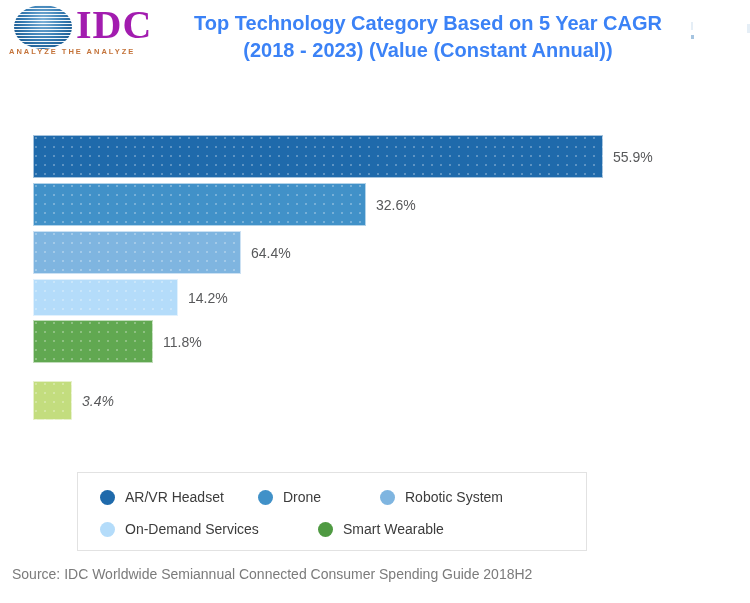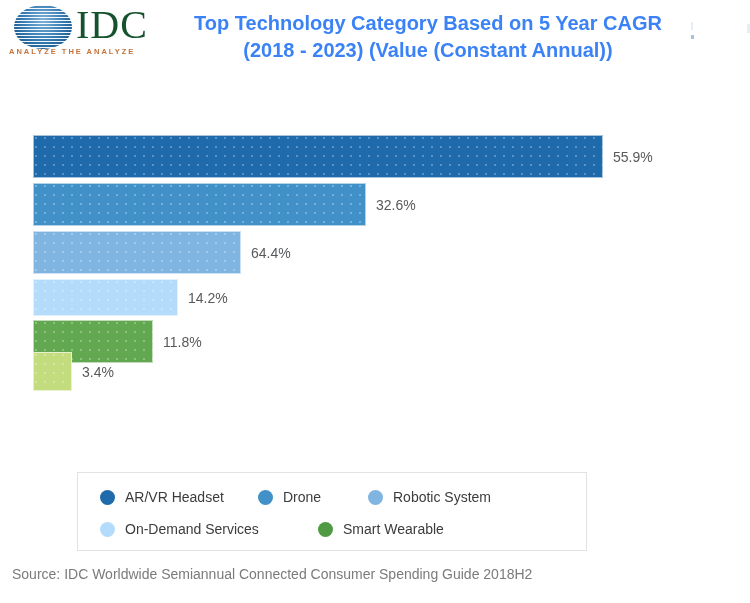--- a/index.html
+++ b/index.html
@@ -43,23 +43,23 @@
         rgba(255,255,255,0) 1px,
         rgba(255,255,255,0) 3px
       ),
       radial-gradient(circle at 50% 35%, #7fb2d8 0%, #3a7fb5 45%, #1a5a90 80%, #14456f 100%);
   }
   #logo-idc {
     position: absolute;
     left: 70px; top: -2px;
     font-family: "Liberation Serif", serif;
     font-size: 40px;
-    font-weight: 400;
+    font-weight: 700;
     letter-spacing: 1px;
-    color: #14532d;
+    color: #a21caf;
     line-height: 44px;
   }
   #logo-tagline {
     position: absolute;
     left: 3px; top: 42px;
     font-size: 7.5px;
     letter-spacing: 2.0px;
     font-weight: bold;
     color: #c4733a;
     white-space: nowrap;
@@ -198,37 +198,37 @@
       <div class="bar-label" style="left: 218px;">64.4%</div>
     </div>
     <div class="bar-row" style="top: 159px; height: 37px; width: 700px;">
       <div class="bar" title="On-Demand Services 14.2%" style="width: 145px; background-color: rgb(180, 220, 250);"></div>
       <div class="bar-label" style="left: 155px;">14.2%</div>
     </div>
     <div class="bar-row" style="top: 200px; height: 43px; width: 700px;">
       <div class="bar" title="Smart Wearable 11.8%" style="width: 120px; background-color: rgb(97, 168, 81);"></div>
       <div class="bar-label" style="left: 130px;">11.8%</div>
     </div>
-    <div class="bar-row" style="top: 232px; height: 39px; width: 700px;">
+    <div class="bar-row" style="top: 261px; height: 39px; width: 700px; font-style: italic;">
       <div class="bar" title="Others 3.4%" style="width: 39px; background-color: rgb(195, 221, 126);"></div>
       <div class="bar-label" style="left: 49px;">3.4%</div>
     </div>
   </div>
 
 <div id="legend">
     <div class="legend-row" style="top: 8px;">
       <div class="legend-item" style="left: 22px;">
         <span class="legend-dot" style="background-color: rgb(31, 106, 171);"></span>
         <span class="legend-text">AR/VR Headset</span>
       </div>
       <div class="legend-item" style="left: 180px;">
         <span class="legend-dot" style="background-color: rgb(65, 145, 200);"></span>
         <span class="legend-text">Drone</span>
       </div>
-      <div class="legend-item" style="left: 290px; justify-content: center;">
+      <div class="legend-item" style="left: 302px; justify-content: center;">
         <span class="legend-dot" style="background-color: rgb(127, 181, 224);"></span>
         <span class="legend-text">Robotic System</span>
       </div>
     </div>
     <div class="legend-row" style="top: 40px;">
       <div class="legend-item" style="left: 22px;">
         <span class="legend-dot" style="background-color: rgb(180, 220, 250);"></span>
         <span class="legend-text">On-Demand Services</span>
       </div>
       <div class="legend-item" style="left: 240px;">

